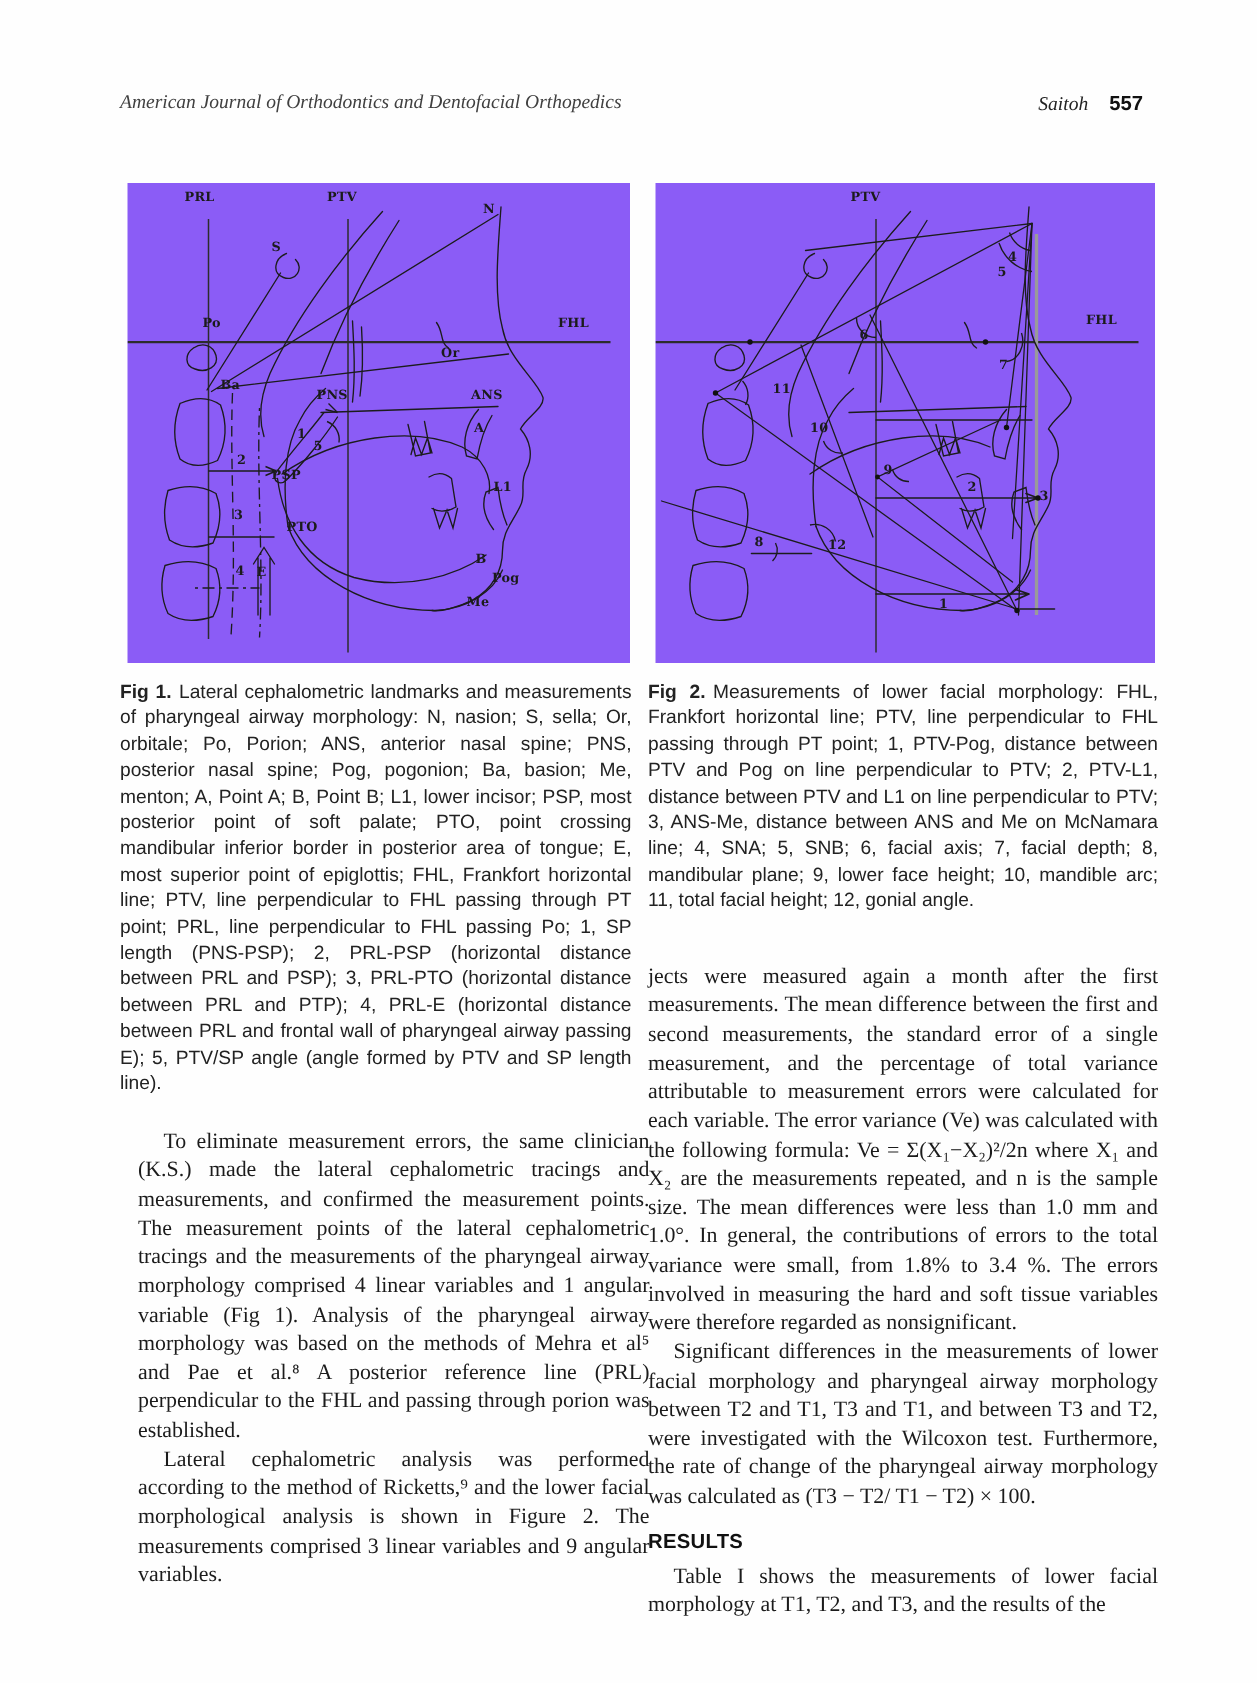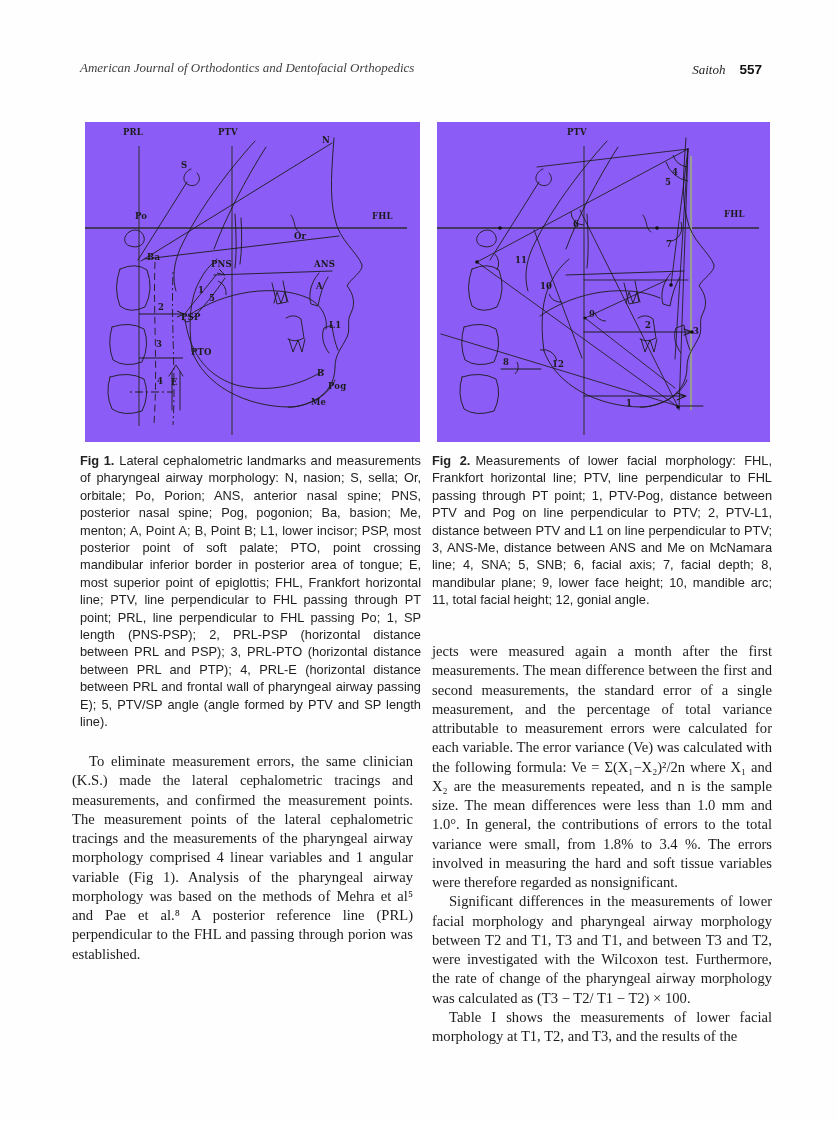--- a/index.html
+++ b/index.html
@@ -22,21 +22,21 @@
   .fig-label{position:absolute;font:bold 8.5px "DejaVu Serif",serif;color:#1b1b1b;
     letter-spacing:.2px;white-space:nowrap;}
   
   .caption{position:absolute;text-align:justify;
     font:12.8px/17.4px "Liberation Sans",sans-serif;color:#222;}
   #cap1{left:80px;top:452px;width:341px;}
   #cap2{left:432px;top:452px;width:340px;}
   .cap-label{font-weight:bold;margin-right:5px;}
   
   .bodycol{position:absolute;font:14.6px/19.25px "Liberation Serif","DejaVu Serif",serif;color:#1b1b1b;}
-  #leftcol{left:72px;top:752px;width:341px;}
+  #leftcol{left:92px;top:752px;width:341px;}
   #rightcol{left:432px;top:642px;width:340px;}
   .para{margin:0;text-align:justify;}
   .para.indent{text-indent:17px;}
   .results-h{font:bold 13.5px "Liberation Sans",sans-serif;color:#111;
     margin:12px 0 7px 0;letter-spacing:.2px;}
 </style>
 </head>
 <body>
 
 <div class="page">
@@ -218,26 +218,28 @@
   <div class="caption" id="cap1">
     <span class="cap-label">Fig 1.</span><span>Lateral cephalometric landmarks and measurements of pharyngeal airway morphology: N, nasion; S, sella; Or, orbitale; Po, Porion; ANS, anterior nasal spine; PNS, posterior nasal spine; Pog, pogonion; Ba, basion; Me, menton; A, Point A; B, Point B; L1, lower incisor; PSP, most posterior point of soft palate; PTO, point crossing mandibular inferior border in posterior area of tongue; E, most superior point of epiglottis; FHL, Frankfort horizontal line; PTV, line perpendicular to FHL passing through PT point; PRL, line perpendicular to FHL passing Po; 1, SP length (PNS-PSP); 2, PRL-PSP (horizontal distance between PRL and PSP); 3, PRL-PTO (horizontal distance between PRL and PTP); 4, PRL-E (horizontal distance between PRL and frontal wall of pharyngeal airway passing E); 5, PTV/SP angle (angle formed by PTV and SP length line).</span>
   </div>
   <div class="caption" id="cap2">
     <span class="cap-label">Fig 2.</span><span>Measurements of lower facial morphology: FHL, Frankfort horizontal line; PTV, line perpendicular to FHL passing through PT point; 1, PTV-Pog, distance between PTV and Pog on line perpendicular to PTV; 2, PTV-L1, distance between PTV and L1 on line perpendicular to PTV; 3, ANS-Me, distance between ANS and Me on McNamara line; 4, SNA; 5, SNB; 6, facial axis; 7, facial depth; 8, mandibular plane; 9, lower face height; 10, mandible arc; 11, total facial height; 12, gonial angle.</span>
   </div>
 
   <div class="bodycol" id="leftcol">
     <div>
         <p class="para indent">To eliminate measurement errors, the same clinician (K.S.) made the lateral cephalometric tracings and measurements, and confirmed the measurement points. The measurement points of the lateral cephalometric tracings and the measurements of the pharyngeal airway morphology comprised 4 linear variables and 1 angular variable (Fig 1). Analysis of the pharyngeal airway morphology was based on the methods of Mehra et al⁵ and Pae et al.⁸ A posterior reference line (PRL) perpendicular to the FHL and passing through porion was established.</p>
+        <p class="para indent">Lateral cephalometric analysis was performed according to the method of Ricketts,⁹ and the lower facial morphological analysis is shown in Figure 2. The measurements comprised 3 linear variables and 9 angular variables.</p>
       </div>
   </div>
 
   <div class="bodycol" id="rightcol">
     <div>
         <p class="para">jects were measured again a month after the first measurements. The mean difference between the first and second measurements, the standard error of a single measurement, and the percentage of total variance attributable to measurement errors were calculated for each variable. The error variance (Ve) was calculated with the following formula: Ve = Σ(X₁−X₂)²/2n where X₁ and X₂ are the measurements repeated, and n is the sample size. The mean differences were less than 1.0 mm and 1.0°. In general, the contributions of errors to the total variance were small, from 1.8% to 3.4 %. The errors involved in measuring the hard and soft tissue variables were therefore regarded as nonsignificant.</p>
         <p class="para indent">Significant differences in the measurements of lower facial morphology and pharyngeal airway morphology between T2 and T1, T3 and T1, and between T3 and T2, were investigated with the Wilcoxon test. Furthermore, the rate of change of the pharyngeal airway morphology was calculated as (T3 − T2/ T1 − T2) × 100.</p>
       </div>
+    <div class="results-h">RESULTS</div>
     <div>
         <p class="para indent">Table I shows the measurements of lower facial morphology at T1, T2, and T3, and the results of the</p>
       </div>
   </div>
 
 </div>
 
 </body></html>

